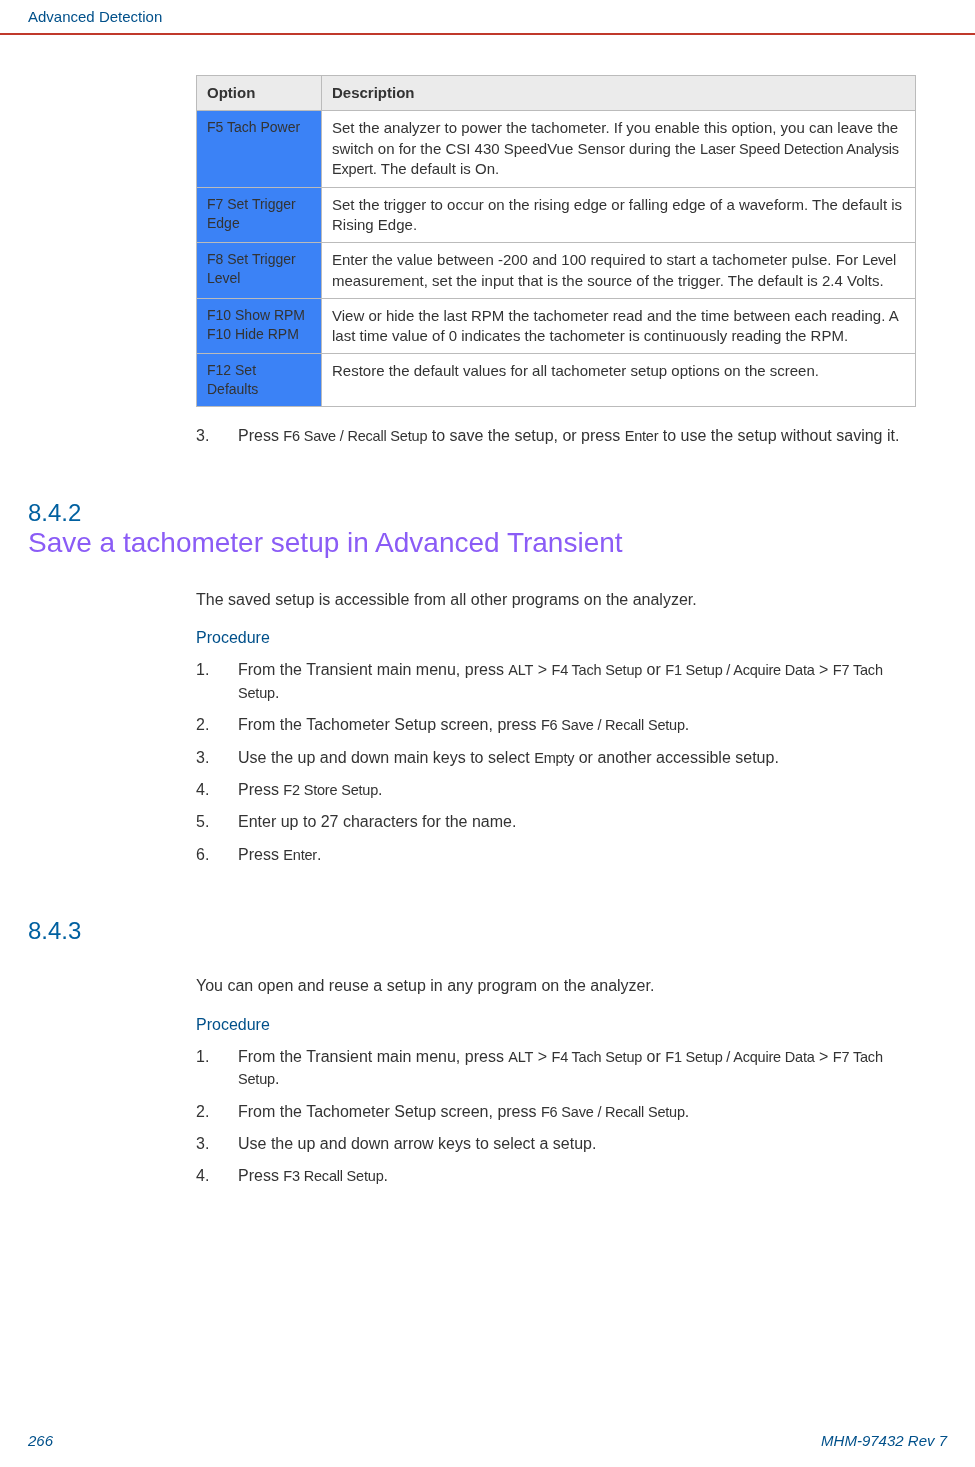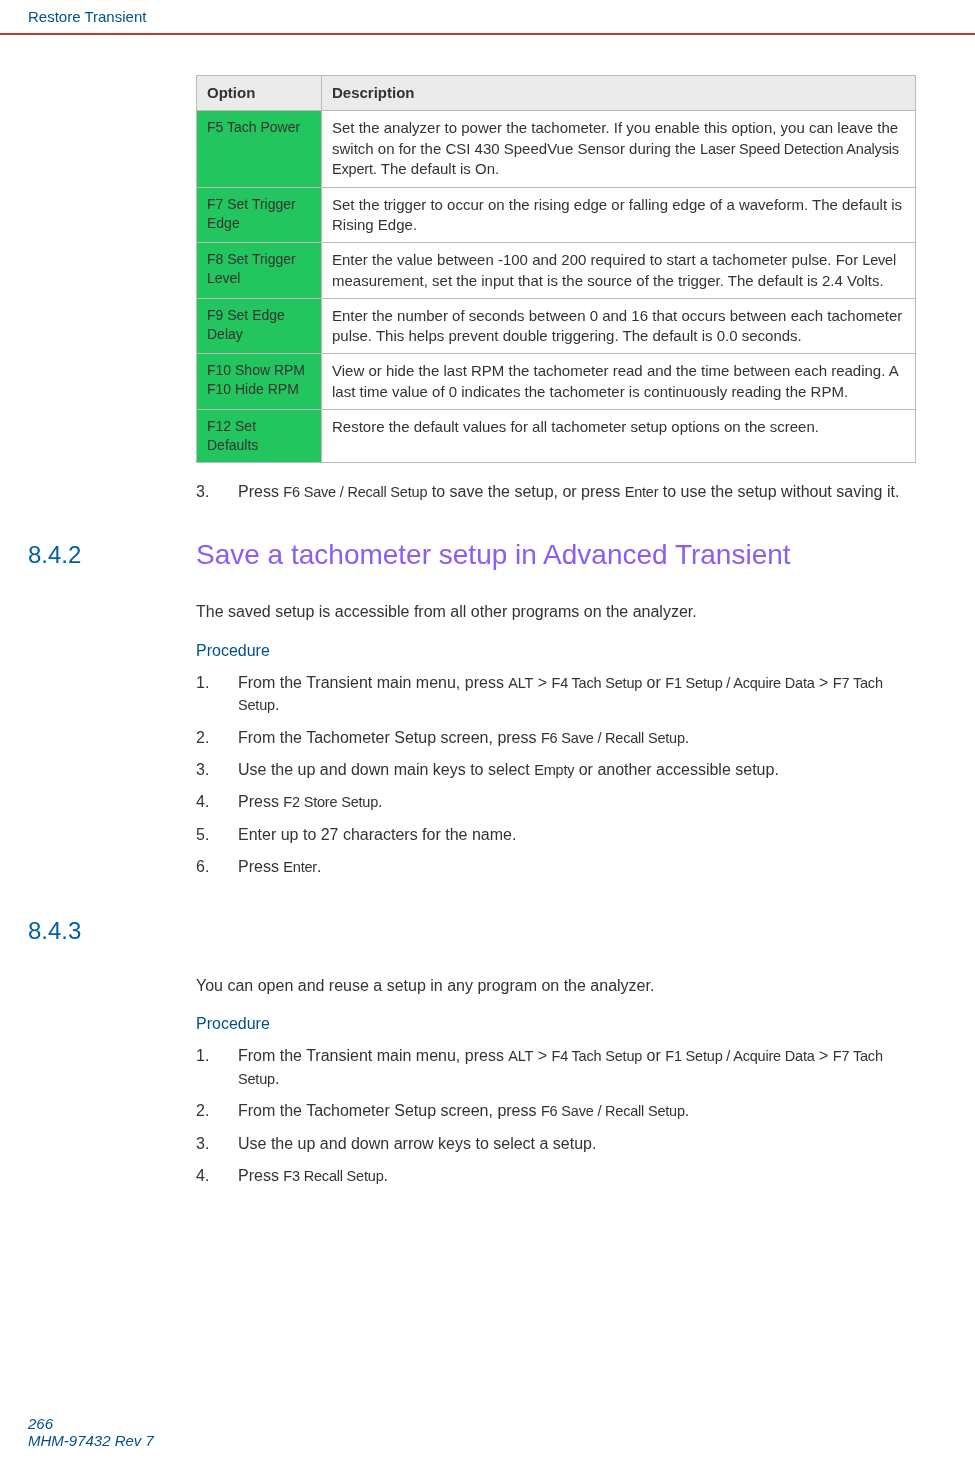--- a/index.html
+++ b/index.html
@@ -32,21 +32,21 @@
       padding: 7px 10px;
       text-align: left;
       vertical-align: top;
       line-height: 1.35;
     }
     table.options th {
       background: #ebebeb;
       font-weight: 700;
     }
     table.options td.opt {
-      background: #22c55e;
+      background: #3b82f6;
       width: 125px;
       font-size: 14px;
     }
     table.options td.desc {
       font-size: 15px;
     }
     .cond { font-family: Arial, sans-serif; letter-spacing: -0.2px; }
     .ol-num {
       display: flex;
       margin-left: 168px;
@@ -57,22 +57,23 @@
     }
     .ol-num .num {
       width: 42px;
       flex-shrink: 0;
     }
     .ol-num .txt {
       flex: 1;
     }
     .section-row {
       display: flex;
-      margin-top: 36px;
+      margin-top: 49px;
       align-items: flex-start;
+      flex-direction: column;
     }
     .section-num {
       width: 168px;
       color: #0060a0;
       font-size: 24px;
       font-weight: 400;
       padding-top: 2px;
     }
     .section-title {
       color: #8b5cf6;
@@ -113,28 +114,27 @@
       position: absolute;
       bottom: 18px;
       left: 0;
       right: 0;
       display: flex;
       justify-content: space-between;
       padding: 0 28px;
       font-size: 15px;
       font-style: italic;
       color: #00508a;
-      flex-direction: column;
     }
     .small { font-size: 14.5px; }
   </style>
 </head>
 <body>
 
-<div class="header-title">Restore Transient</div>
+<div class="header-title">Advanced Detection</div>
 
 <div class="content">
 
   <table class="options">
     <thead>
       <tr>
         <th>Option</th>
         <th>Description</th>
       </tr>
     </thead>
@@ -145,26 +145,22 @@
           <span>Set the analyzer to power the tachometer. If you enable this option, you can leave the switch on for the CSI 430 SpeedVue Sensor during the </span><span class="cond small">Laser Speed Detection Analysis Expert</span><span>. The default is On.</span>
         </td>
       </tr>
       <tr>
         <td class="opt">F7 Set Trigger Edge</td>
         <td class="desc">Set the trigger to occur on the rising edge or falling edge of a waveform. The default is Rising Edge.</td>
       </tr>
       <tr>
         <td class="opt">F8 Set Trigger Level</td>
         <td class="desc">
-          <span>Enter the value between -100 and 200 required to start a tachometer pulse. For </span><span class="cond small">Level</span><span> measurement, set the input that is the source of the trigger. The default is 2.4 Volts.</span>
+          <span>Enter the value between -200 and 100 required to start a tachometer pulse. For </span><span class="cond small">Level</span><span> measurement, set the input that is the source of the trigger. The default is 2.4 Volts.</span>
         </td>
-      </tr>
-      <tr>
-        <td class="opt">F9 Set Edge Delay</td>
-        <td class="desc">Enter the number of seconds between 0 and 16 that occurs between each tachometer pulse. This helps prevent double triggering. The default is 0.0 seconds.</td>
       </tr>
       <tr>
         <td class="opt">
           <span>F10 Show RPM</span><br><span>F10 Hide RPM</span>
         </td>
         <td class="desc">View or hide the last RPM the tachometer read and the time between each reading. A last time value of 0 indicates the tachometer is continuously reading the RPM.</td>
       </tr>
       <tr>
         <td class="opt">F12 Set Defaults</td>
         <td class="desc">Restore the default values for all tachometer setup options on the screen.</td>

